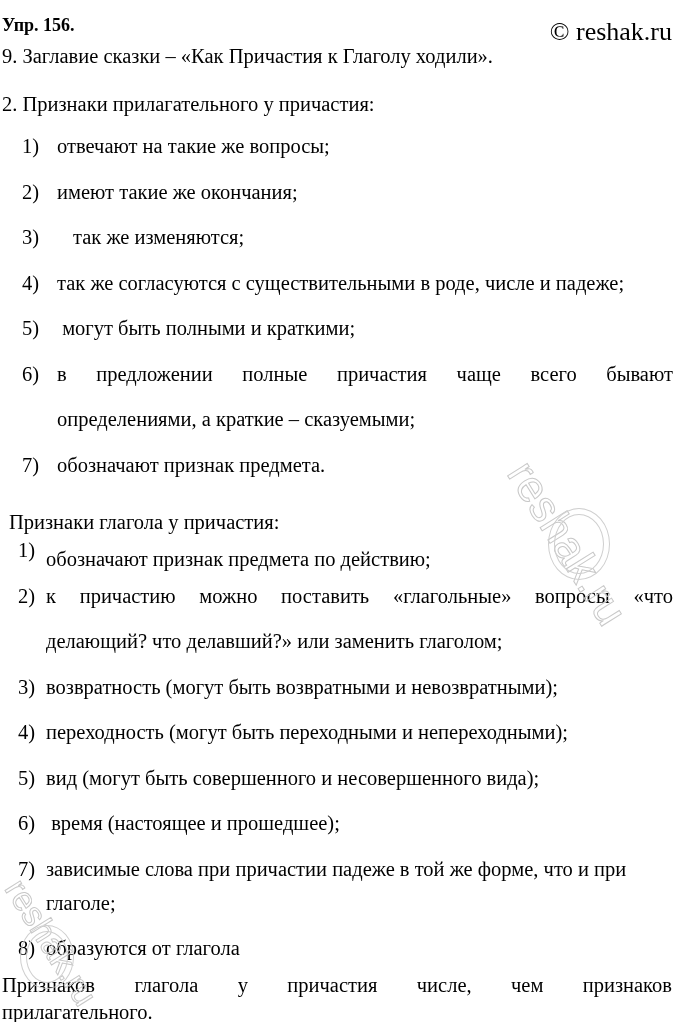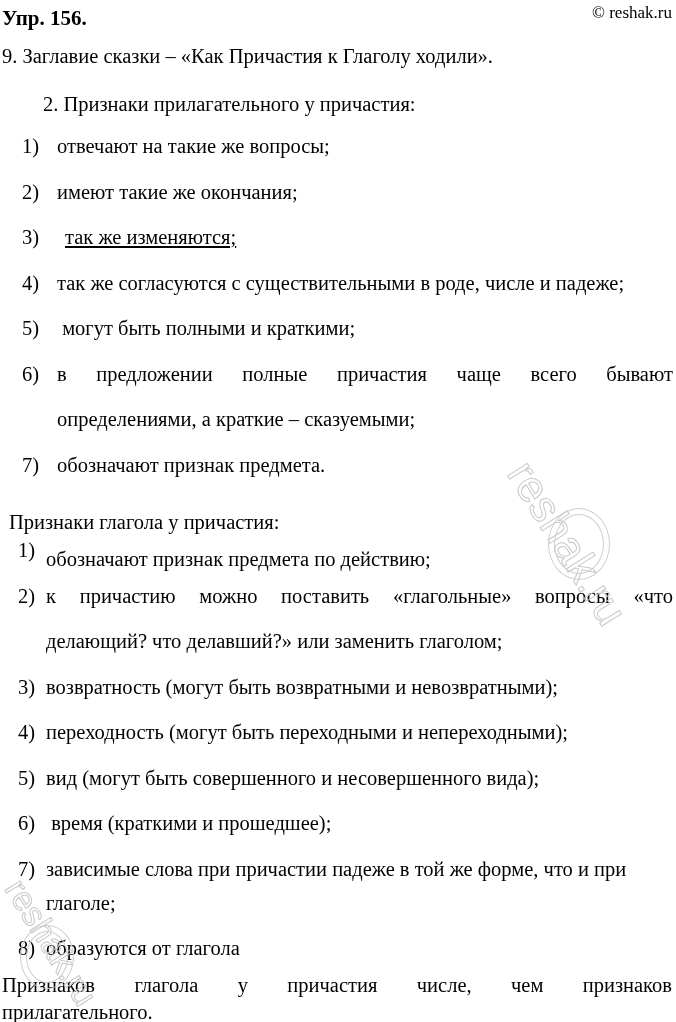--- a/index.html
+++ b/index.html
@@ -1,50 +1,50 @@
 <!DOCTYPE html>
 <html><head>
   <meta charset="utf-8">
   <style>
     html, body { margin: 0; padding: 0; background: #ffffff; }
     body {
       width: 676px; height: 1022px; position: relative; overflow: hidden;
       font-family: "Liberation Serif", serif; color: #000; font-size: 20.5px;
     }
     .abs { position: absolute; white-space: nowrap; line-height: 1; }
-    .title { font-weight: bold; left: 2px; top: 8px; font-size: 21px; }
-    .copy { right: 4px; top: 4px; font-size: 17px; }
+    .title { font-weight: bold; left: 2px; top: 16px; font-size: 18px; }
+    .copy { right: 4px; top: 19px; font-size: 26px; }
     .num { position: absolute; line-height: 1; }
     .txt { position: absolute; line-height: 1; white-space: nowrap; }
     .just { display: flex; justify-content: space-between; }
     .wm { position: absolute; color: transparent; -webkit-text-stroke: 1px #c8c8c8; font-family: "Liberation Sans", sans-serif; font-size: 44px; white-space: nowrap; }
     .wm-c { position: absolute; border: 1.5px solid #cfcfcf; border-radius: 50%; }
     .wm-c::after { content: ""; position: absolute; inset: 5px; border: 1.5px solid #cfcfcf; border-radius: 50%; }
   </style>
 </head>
 <body>
 
 <div class="abs title">Упр. 156.</div>
 <div class="abs copy">© reshak.ru</div>
 
 <div class="abs" style="left:2px;top:46px;">9. Заглавие сказки – «Как Причастия к Глаголу ходили».</div>
-<div class="abs" style="left:2px;top:94px;margin-left:41px;">2. Признаки прилагательного у причастия:</div>
+<div class="abs" style="left:2px;top:94px;">2. Признаки прилагательного у причастия:</div>
 
 <div>
   <div>
     <span class="num" style="left:22px;top:136px;">1)</span>
     <span class="txt" style="left:57px;top:136px;">отвечают на такие же вопросы;</span>
   </div>
   <div>
     <span class="num" style="left:22px;top:182px;">2)</span>
     <span class="txt" style="left:57px;top:182px;">имеют такие же окончания;</span>
   </div>
   <div>
     <span class="num" style="left:22px;top:227px;">3)</span>
-    <span class="txt" style="left:65px;top:227px;text-decoration:underline;">так же изменяются;</span>
+    <span class="txt" style="left:73px;top:227px;">так же изменяются;</span>
   </div>
   <div>
     <span class="num" style="left:22px;top:273px;">4)</span>
     <span class="txt" style="left:57px;top:273px;">так же согласуются с существительными в роде, числе и падеже;</span>
   </div>
   <div>
     <span class="num" style="left:22px;top:318px;">5)</span>
     <span class="txt" style="left:57px;top:318px;white-space:pre;"> могут быть полными и краткими;</span>
   </div>
   <div>
@@ -93,21 +93,21 @@
   <div>
     <span class="num" style="left:18px;top:722px;">4)</span>
     <span class="txt" style="left:46px;top:722px;">переходность (могут быть переходными и непереходными);</span>
   </div>
   <div>
     <span class="num" style="left:18px;top:768px;">5)</span>
     <span class="txt" style="left:46px;top:768px;">вид (могут быть совершенного и несовершенного вида);</span>
   </div>
   <div>
     <span class="num" style="left:18px;top:813px;">6)</span>
-    <span class="txt" style="left:46px;top:813px;white-space:pre;"> время (краткими и прошедшее);</span>
+    <span class="txt" style="left:46px;top:813px;white-space:pre;"> время (настоящее и прошедшее);</span>
   </div>
   <div>
     <span class="num" style="left:18px;top:859px;">7)</span>
     <span class="txt" style="left:46px;top:859px;width:627px;text-align:justify;">зависимые слова при причастии падеже в той же форме, что и при</span>
     <span class="txt" style="left:46px;top:893px;text-align:center;">глаголе;</span>
   </div>
   <div>
     <span class="num" style="left:18px;top:938px;">8)</span>
     <span class="txt" style="left:46px;top:938px;">образуются от глагола</span>
   </div>

